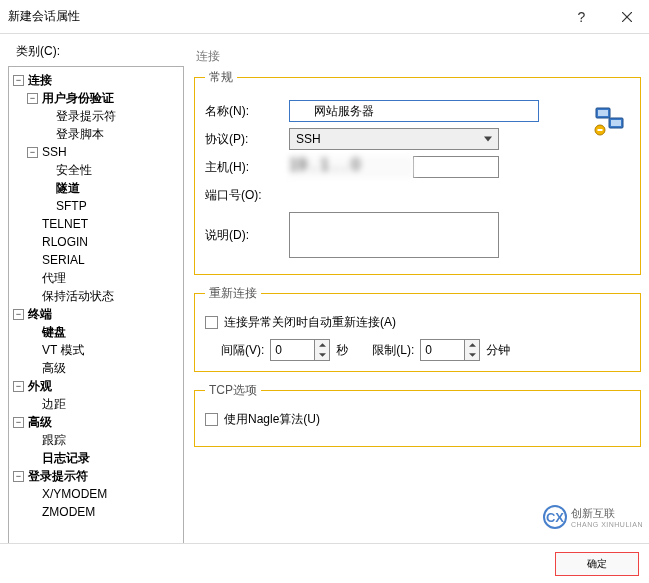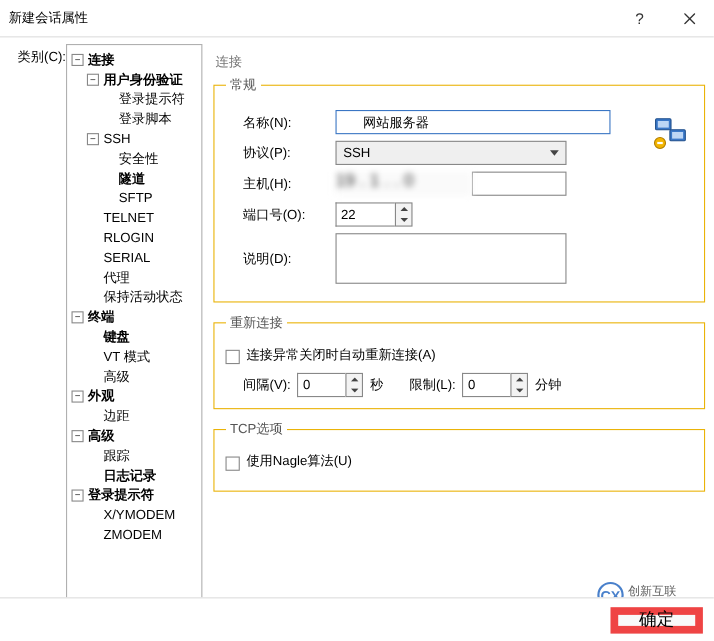--- a/index.html
+++ b/index.html
@@ -33,21 +33,21 @@
   .titlebar-btn svg { width: 10px; height: 10px; }
   .help-mark { font-size: 14px; }
   .body-area {
     display: flex;
     height: 513px;
     padding: 6px 8px 0 8px;
   }
   .left-col {
     width: 176px;
     display: flex;
-    flex-direction: row;
+    flex-direction: column;
   }
   .category-label {
     padding: 3px 0 6px 8px;
     font-size: 12px;
   }
   .tree {
     flex: 1;
     border: 1px solid #b0b0b0;
     background: #fff;
     overflow: auto;
@@ -96,21 +96,21 @@
     font-size: 12px;
   }
   .section-title {
     color: #777;
     font-size: 12px;
     padding: 8px 2px 4px 2px;
   }
   .form-row {
     display: flex;
     align-items: center;
-    margin: 6px 16px;
+    margin: 6px 0;
     min-height: 22px;
   }
   .form-label {
     width: 84px;
     flex-shrink: 0;
     font-size: 12px;
   }
   .text-input {
     height: 22px;
     border: 1px solid #3a76c4;
@@ -175,21 +175,21 @@
     width: 210px;
     height: 46px;
     border: 1px solid #888;
     resize: none;
     font-size: 12px;
     font-family: inherit;
     padding: 2px 4px;
   }
   .checkbox-row {
     display: flex;
-    align-items: flex-end;
+    align-items: center;
     margin: 4px 0 8px 0;
   }
   .checkbox {
     width: 13px; height: 13px;
     border: 1px solid #888;
     margin-right: 6px;
     background: #fff;
   }
   .reconnect-sub {
     display: flex;
@@ -213,32 +213,32 @@
     align-items: center;
     padding-right: 10px;
     border-top: 1px solid #ddd;
     width: 100%;
     justify-content: flex-end;
     background: #fff;
   }
   .btn {
     min-width: 84px;
     height: 24px;
-    border: 7px solid #ef4444;
+    border: 1px solid #ef4444;
     background: #f9f9f9;
     display: flex;
     align-items: center;
     justify-content: center;
-    font-size: 16px;
+    font-size: 10px;
     margin-left: 8px;
   }
   .watermark {
     position: absolute;
     right: 6px;
-    bottom: 30px;
+    bottom: 54px;
     display: flex;
     align-items: center;
     gap: 4px;
     opacity: 0.85;
   }
   .watermark .logo {
     width: 24px; height: 24px;
     border: 2px solid #2a6bc2;
     border-radius: 50%;
     display: flex;
@@ -495,35 +495,20 @@
       </div>
 
       <div class="form-row">
         <div class="form-label">主机(H):</div>
         <span class="blur-host">19 . 1 . . 0</span>
         <input class="plain-input" style="width: 86px;" value="">
       </div>
 
       <div class="form-row">
         <div class="form-label">端口号(O):</div>
-        <div class="spinner">
-          <input value="22" style="">
-          <div class="spin-btns">
-            <div class="spin-btn">
-                <svg viewBox="0 0 8 4">
-                  <polygon points="4,0 8,4 0,4" fill="#444"></polygon>
-                </svg>
-              </div>
-            <div class="spin-btn">
-                <svg viewBox="0 0 8 4">
-                  <polygon points="0,0 8,0 4,4" fill="#444"></polygon>
-                </svg>
-              </div>
-          </div>
-        </div>
       </div>
 
       <div class="form-row" style="align-items:center">
         <div class="form-label">说明(D):</div>
         <textarea class="textarea" style=""></textarea>
       </div>
     </fieldset>
 
     <fieldset class="group">
       <legend>重新连接</legend>

